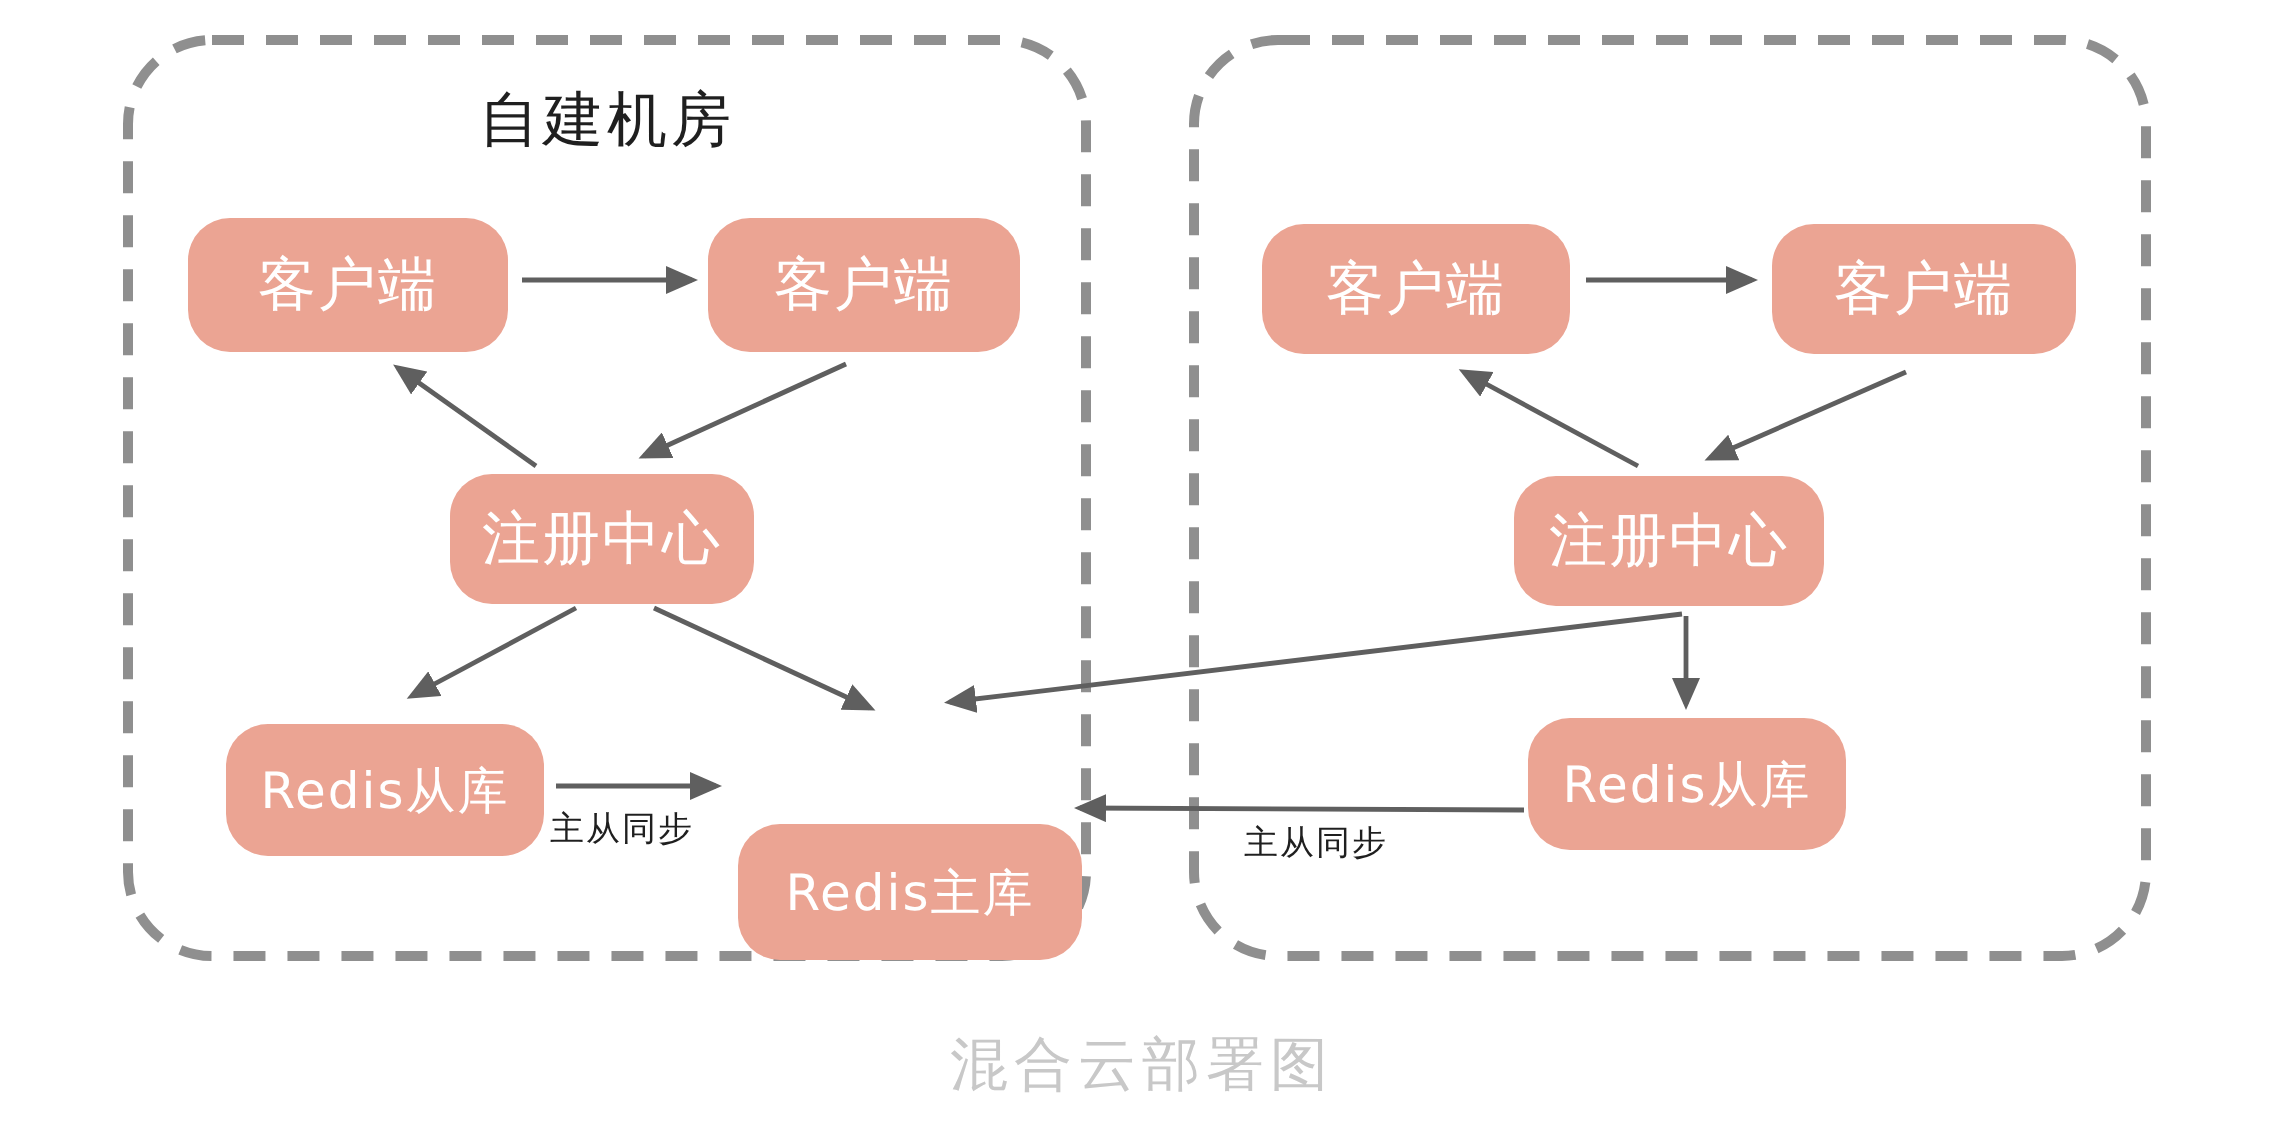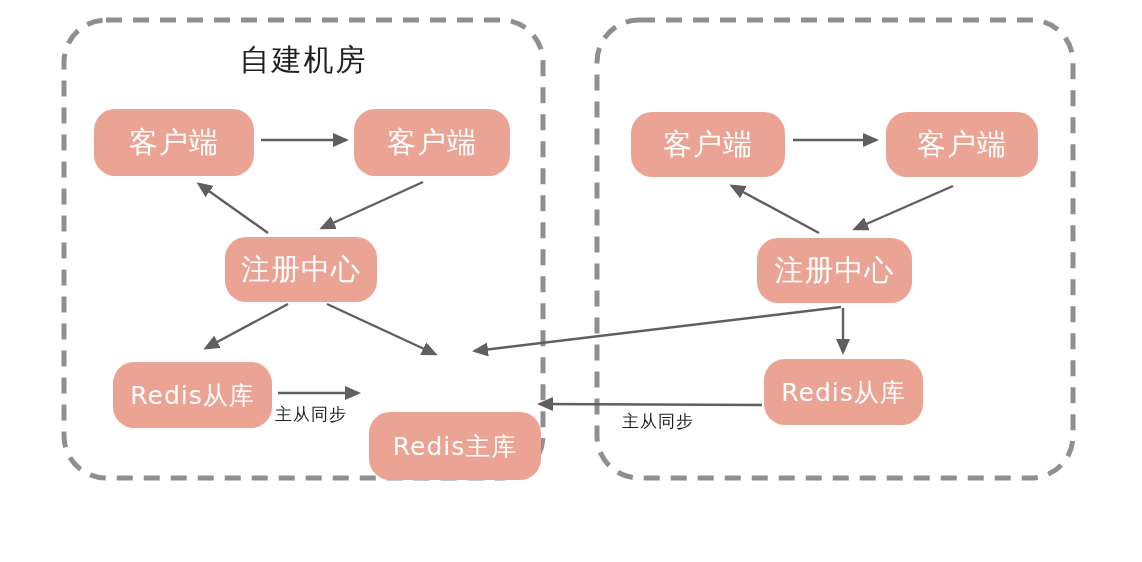--- a/index.html
+++ b/index.html
@@ -114,14 +114,15 @@
   <div class="node small-text" style="left:369px; top:364px; width:172px; height:68px;margin-top:48px;">Redis主库</div>
 
   <div class="node" style="left:631px; top:112px; width:154px; height:65px;">客户端</div>
   <div class="node" style="left:886px; top:112px; width:152px; height:65px;">客户端</div>
   <div class="node" style="left:757px; top:238px; width:155px; height:65px;">注册中心</div>
   <div class="node small-text" style="left:764px; top:359px; width:159px; height:66px;">Redis从库</div>
 
   <div class="edge-label" style="left:256px; top:403px;">主从同步</div>
   <div class="edge-label" style="left:603px; top:410px;">主从同步</div>
 
+  <div class="caption">混合云部署图</div>
 
 </div>
 
 </body></html>

